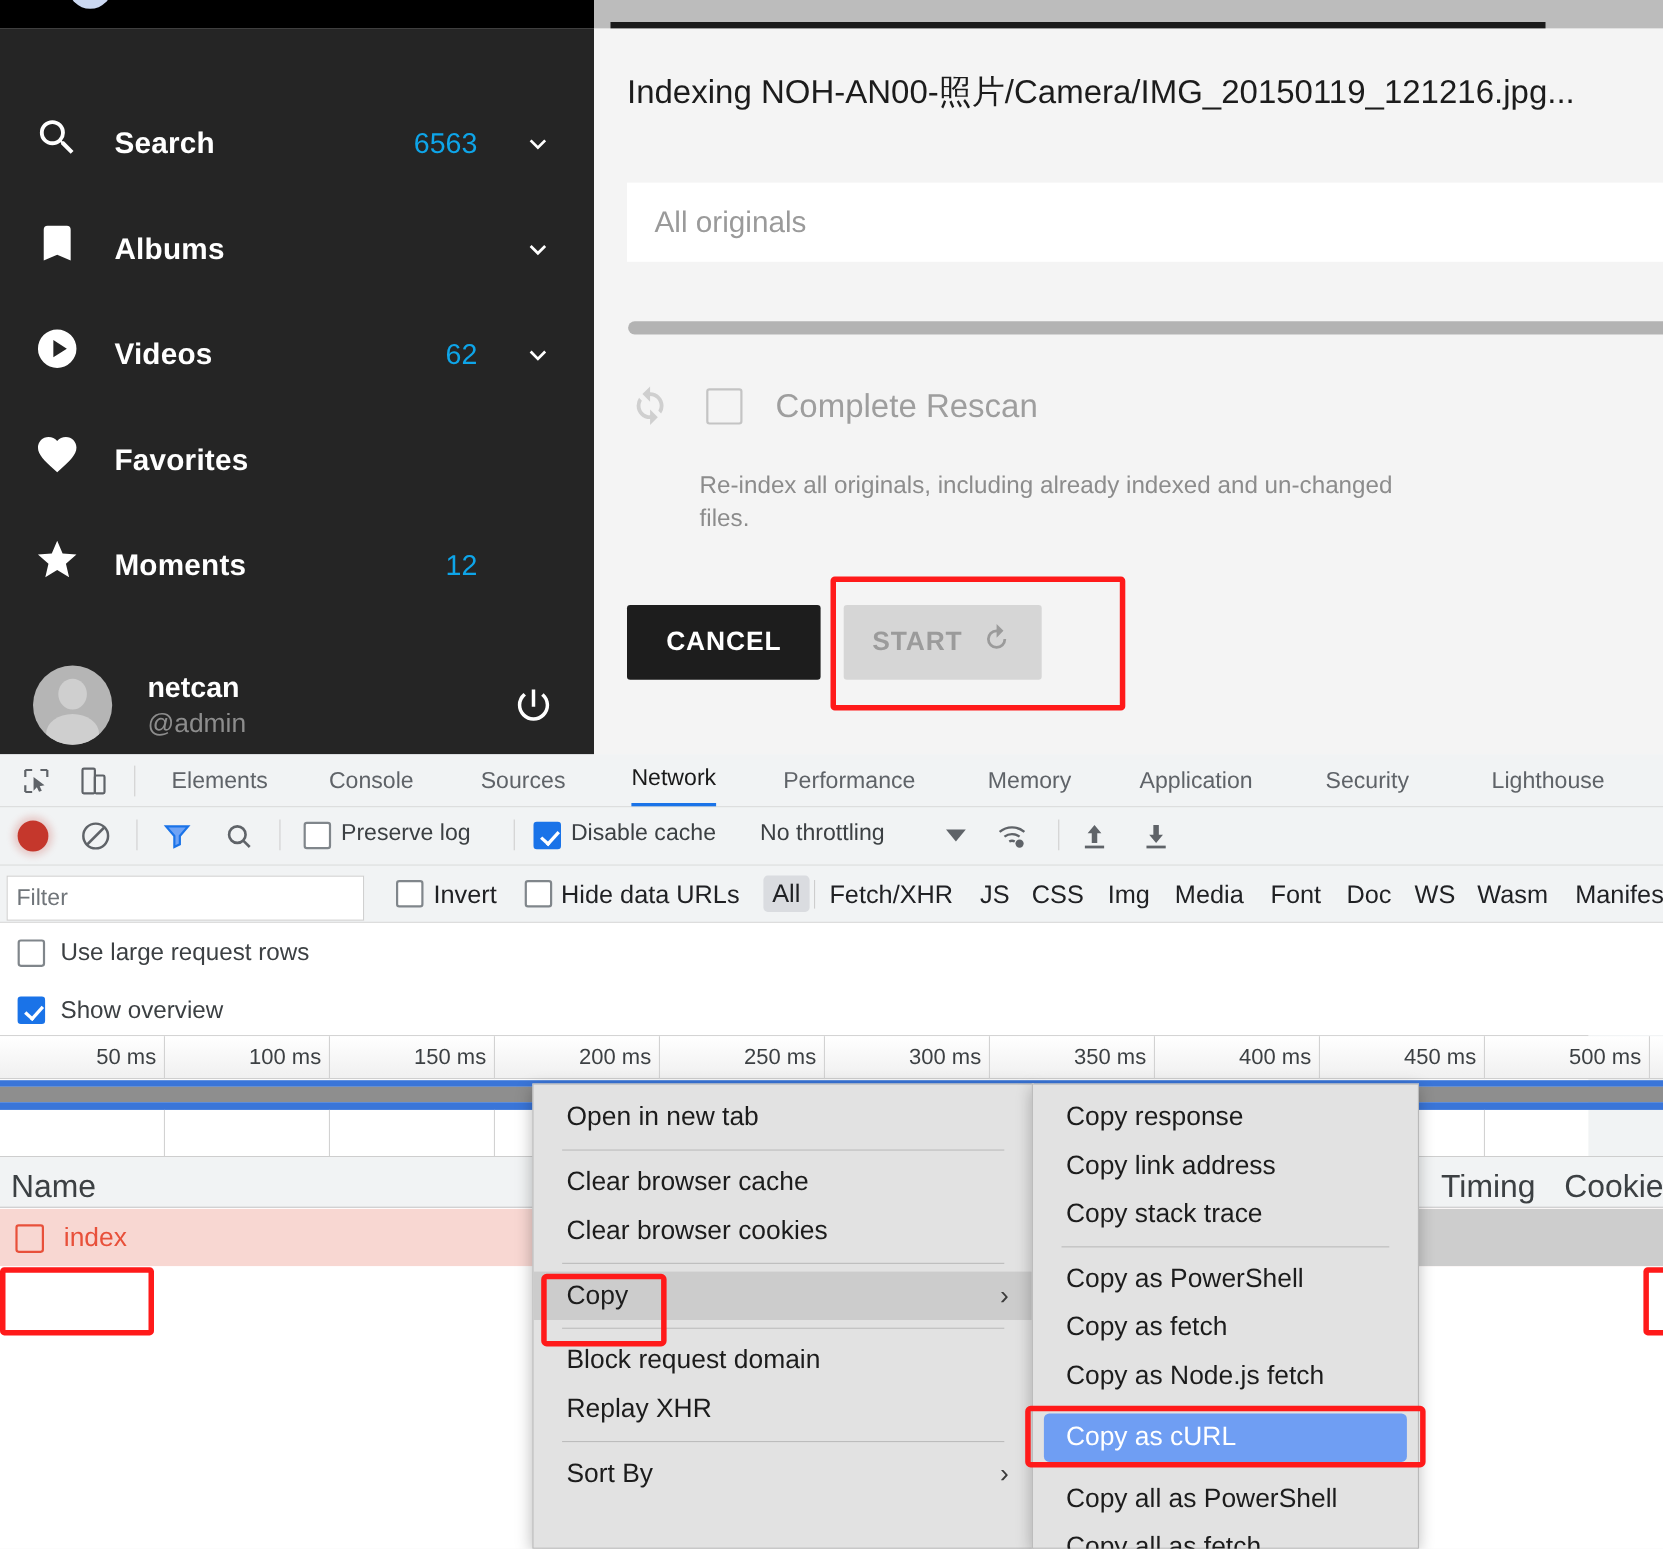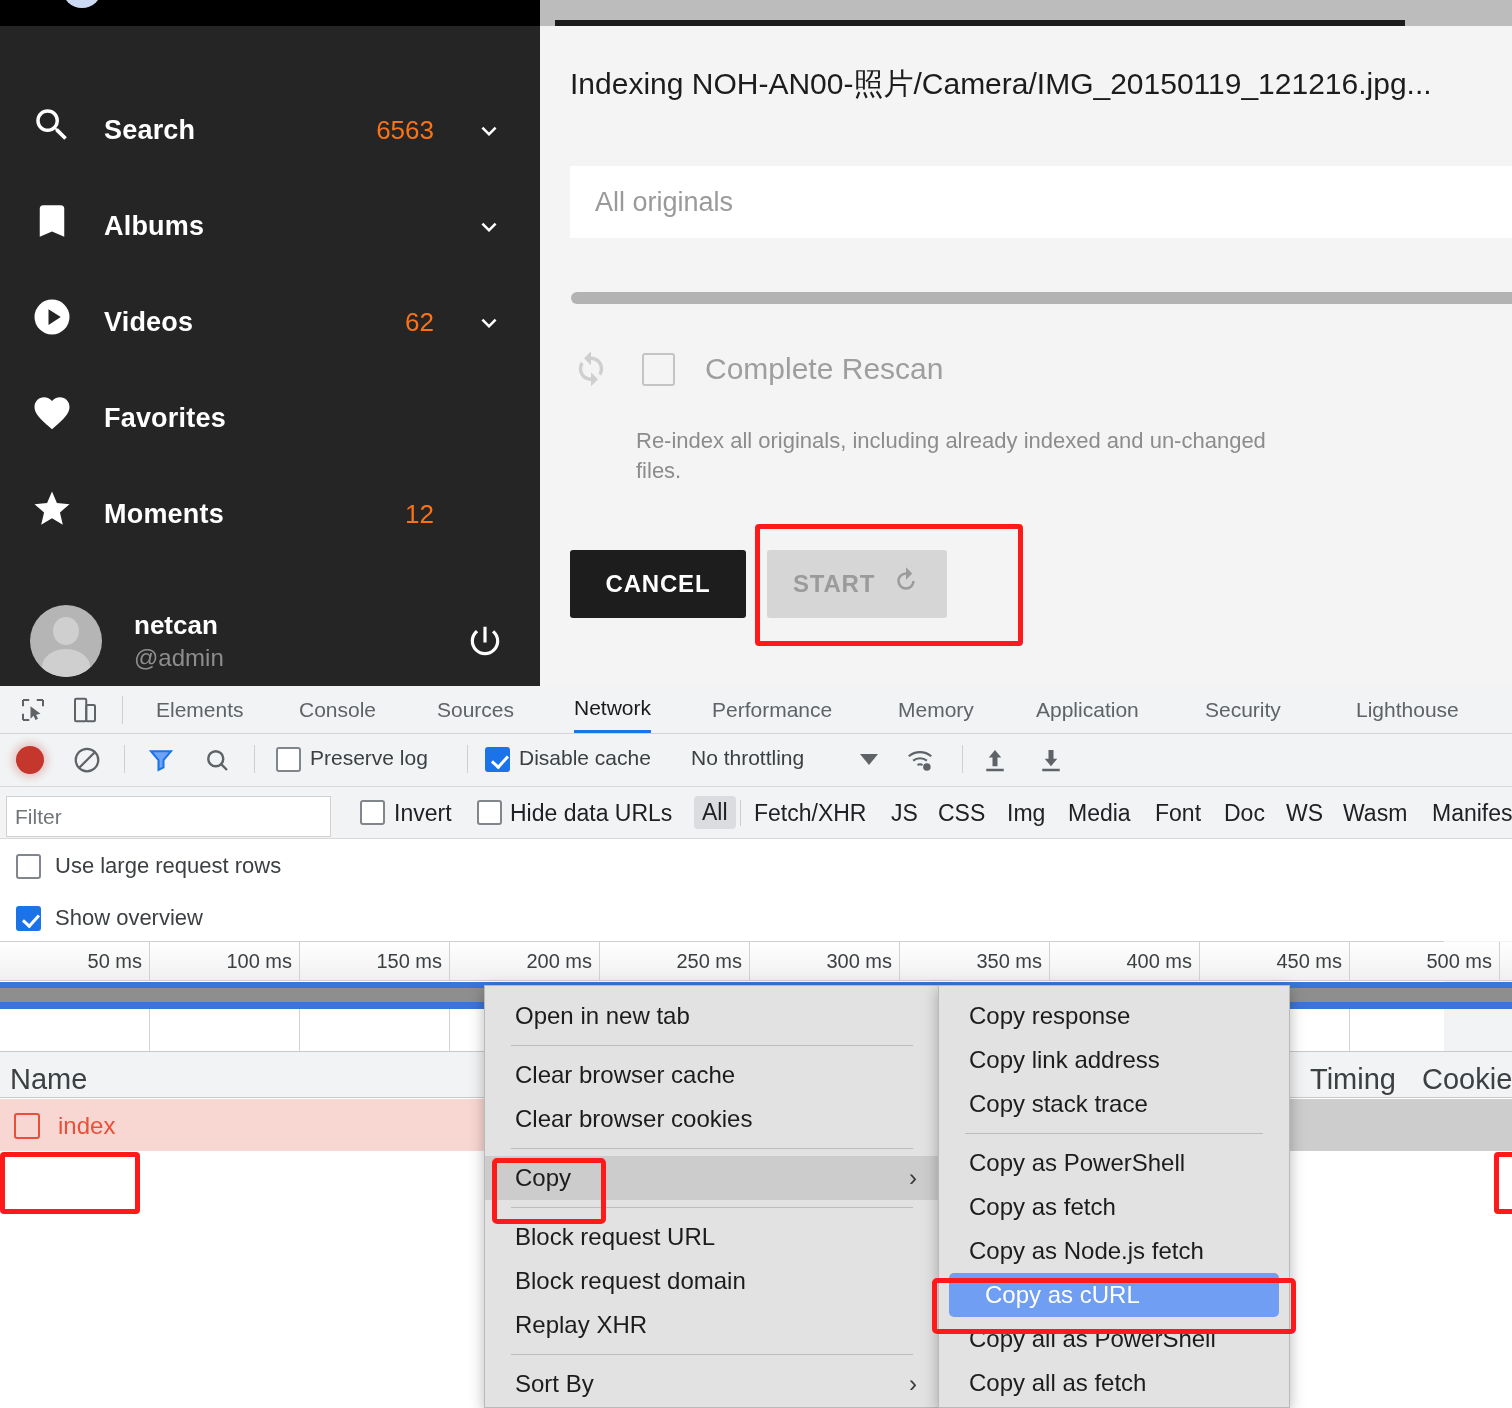--- a/index.html
+++ b/index.html
@@ -17,21 +17,21 @@
   .topstrip-black { position:absolute; left:0; top:0; width:540px; height:26px; background:#000; }
   .topstrip-logo { position:absolute; left:62px; top:-14px; width:40px; height:22px; border-radius:0 0 20px 20px; background:#ccd9f2; }
   .topstrip-underline { position:absolute; left:555px; top:20px; width:850px; height:6px; background:#1b1b1b; }
 
   
   .sidebar { position:absolute; left:0; top:26px; width:540px; height:660px; background:#252525; color:#fff; }
   .nav-item { position:absolute; left:0; width:540px; height:64px; display:flex; align-items:flex-end; }
   .nav-icon { width:104px; display:flex; justify-content:center; align-items:center; }
   .nav-icon svg { width:42px; height:42px; fill:#fff; }
   .nav-label { font-size:27px; font-weight:700; letter-spacing:.2px; color:#fff; }
-  .nav-count { position:absolute; right:106px; font-size:26px; color:#f97316; font-weight:400; }
+  .nav-count { position:absolute; right:106px; font-size:26px; color:#0ea5e9; font-weight:400; }
   .nav-chev { position:absolute; right:36px; width:30px; height:30px; }
   .nav-chev svg { width:30px; height:30px; fill:#fff; }
 
   .user-box { position:absolute; left:0; top:560px; width:540px; height:110px; display:flex; align-items:center; }
   .avatar { width:72px; height:72px; border-radius:50%; background:#b5b5b5; margin-left:30px; position:relative; overflow:hidden; }
   .avatar .head { position:absolute; left:50%; top:12px; transform:translateX(-50%); width:26px; height:28px; border-radius:50%; background:#cfcfcf; }
   .avatar .body { position:absolute; left:50%; bottom:-8px; transform:translateX(-50%); width:48px; height:36px; border-radius:50% 50% 0 0; background:#cfcfcf; }
   .user-text { margin-left:32px; }
   .user-name { font-size:26px; font-weight:700; color:#fff; line-height:1.25; }
   .user-handle { font-size:24px; color:#8d8d8d; line-height:1.3; }
@@ -112,21 +112,21 @@
   .hl-index { position:absolute; left:0; top:1152px; width:140px; height:62px; border:5px solid #ff1a1a; border-radius:4px; z-index:30; }
   .hl-right { position:absolute; left:1494px; top:1152px; width:40px; height:62px; border:5px solid #ff1a1a; border-radius:4px; z-index:30; }
   .vsplit { position:absolute; left:1288px; top:0; width:1px; height:357px; background:#c9c9c9; }
 
   
   .ctxmenu { position:absolute; background:#e2e2e2; border:1px solid #b9b9b9; box-shadow:0 4px 14px rgba(0,0,0,.28); }
   .ctx-main { left:484px; top:985px; width:456px; height:423px; z-index:20; }
   .ctx-sub  { left:938px; top:985px; width:352px; height:423px; z-index:22; }
   .ctx-item { position:relative; height:44px; display:flex; align-items:center; padding-left:30px; font-size:24px; color:#1c1c1c; white-space:nowrap; }
   .ctx-item.hover { background:#cccccc; }
-  .ctx-item.sel { background:#6f9ef3; color:#fff; border-radius:5px; margin:0 10px; padding-left:36px; }
+  .ctx-item.sel { background:#6f9ef3; color:#fff; border-radius:5px; margin:12px 10px; padding-left:20px; }
   .ctx-arrow { position:absolute; right:22px; top:50%; transform:translateY(-50%); font-size:24px; color:#3a3a3a; }
   .ctx-div { height:1px; background:#bcbcbc; margin:7px 26px; }
   .ctx-spacer { height:8px; }
   .hl-copy { position:absolute; left:492px; top:1158px; width:114px; height:66px; border:5px solid #ff1a1a; border-radius:5px; z-index:24; }
   .hl-curl { position:absolute; left:932px; top:1278px; width:364px; height:56px; border:5px solid #ff1a1a; border-radius:5px; z-index:24; }
 </style>
 </head>
 <body>
 
 <div id="root">
@@ -434,21 +434,20 @@
     <div class="ctx-item">Open in new tab</div>
     <div class="ctx-div"></div>
     <div class="ctx-item">Clear browser cache</div>
     <div class="ctx-item">Clear browser cookies</div>
     <div class="ctx-div"></div>
     <div class="ctx-item hover">
       <span>Copy</span>
       <span class="ctx-arrow">›</span>
     </div>
     <div class="ctx-div"></div>
-    <div class="ctx-item">Block request URL</div>
     <div class="ctx-item">Block request domain</div>
     <div class="ctx-item">Replay XHR</div>
     <div class="ctx-div"></div>
     <div class="ctx-item">
       <span>Sort By</span>
       <span class="ctx-arrow">›</span>
     </div>
   </div>
 
   <div class="ctxmenu ctx-sub">

